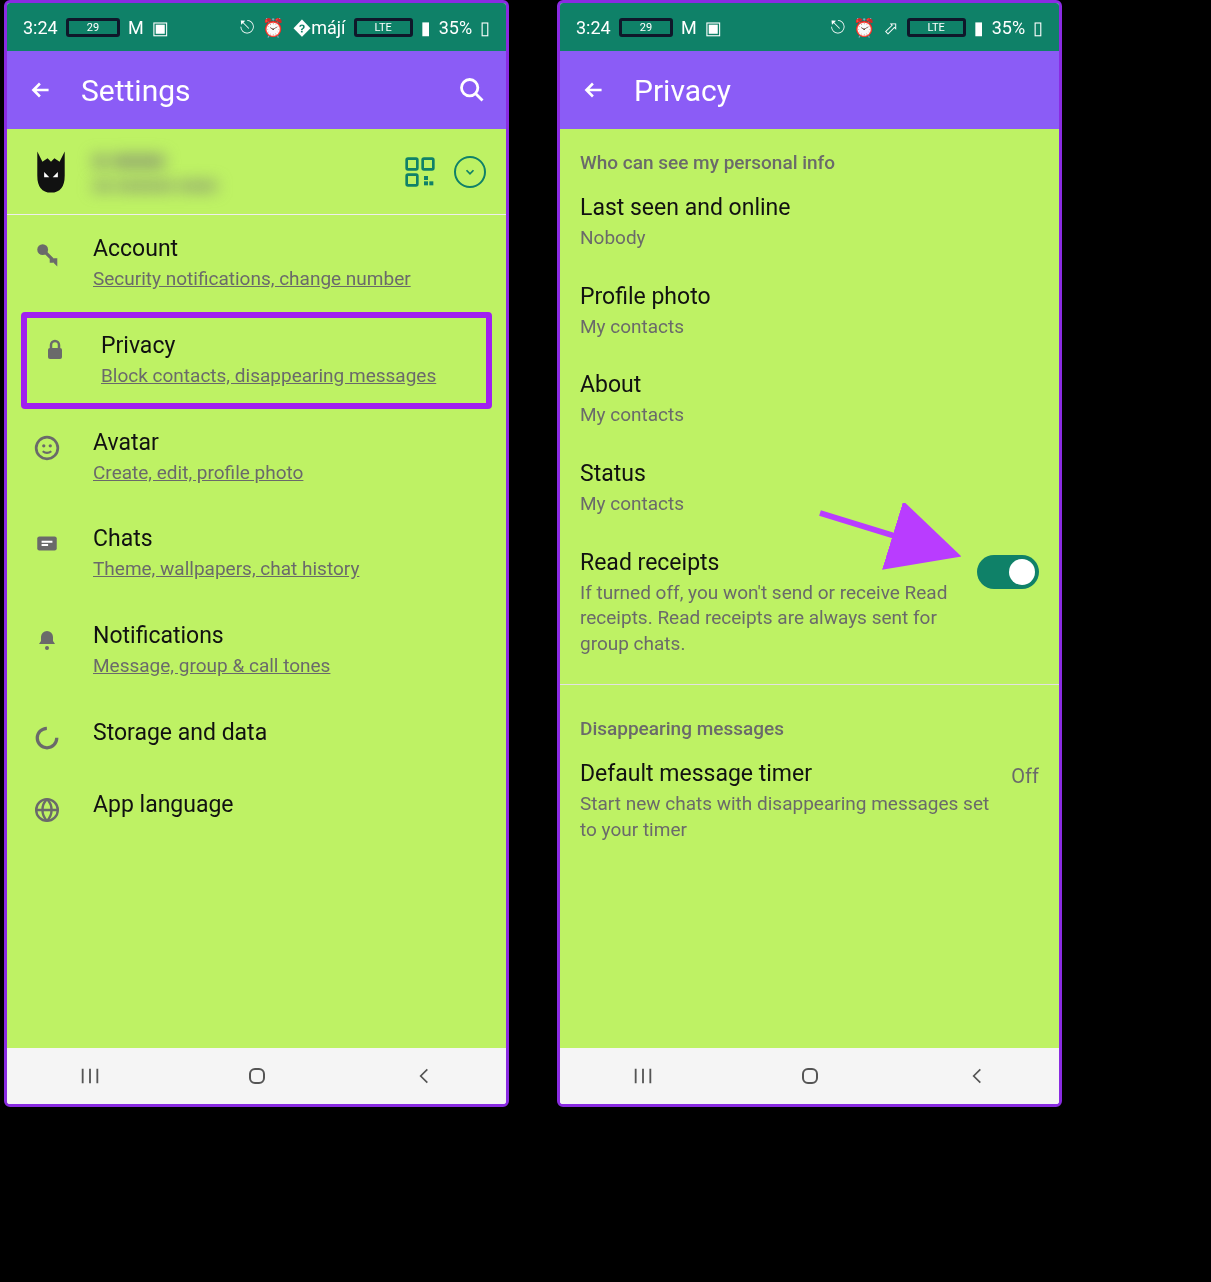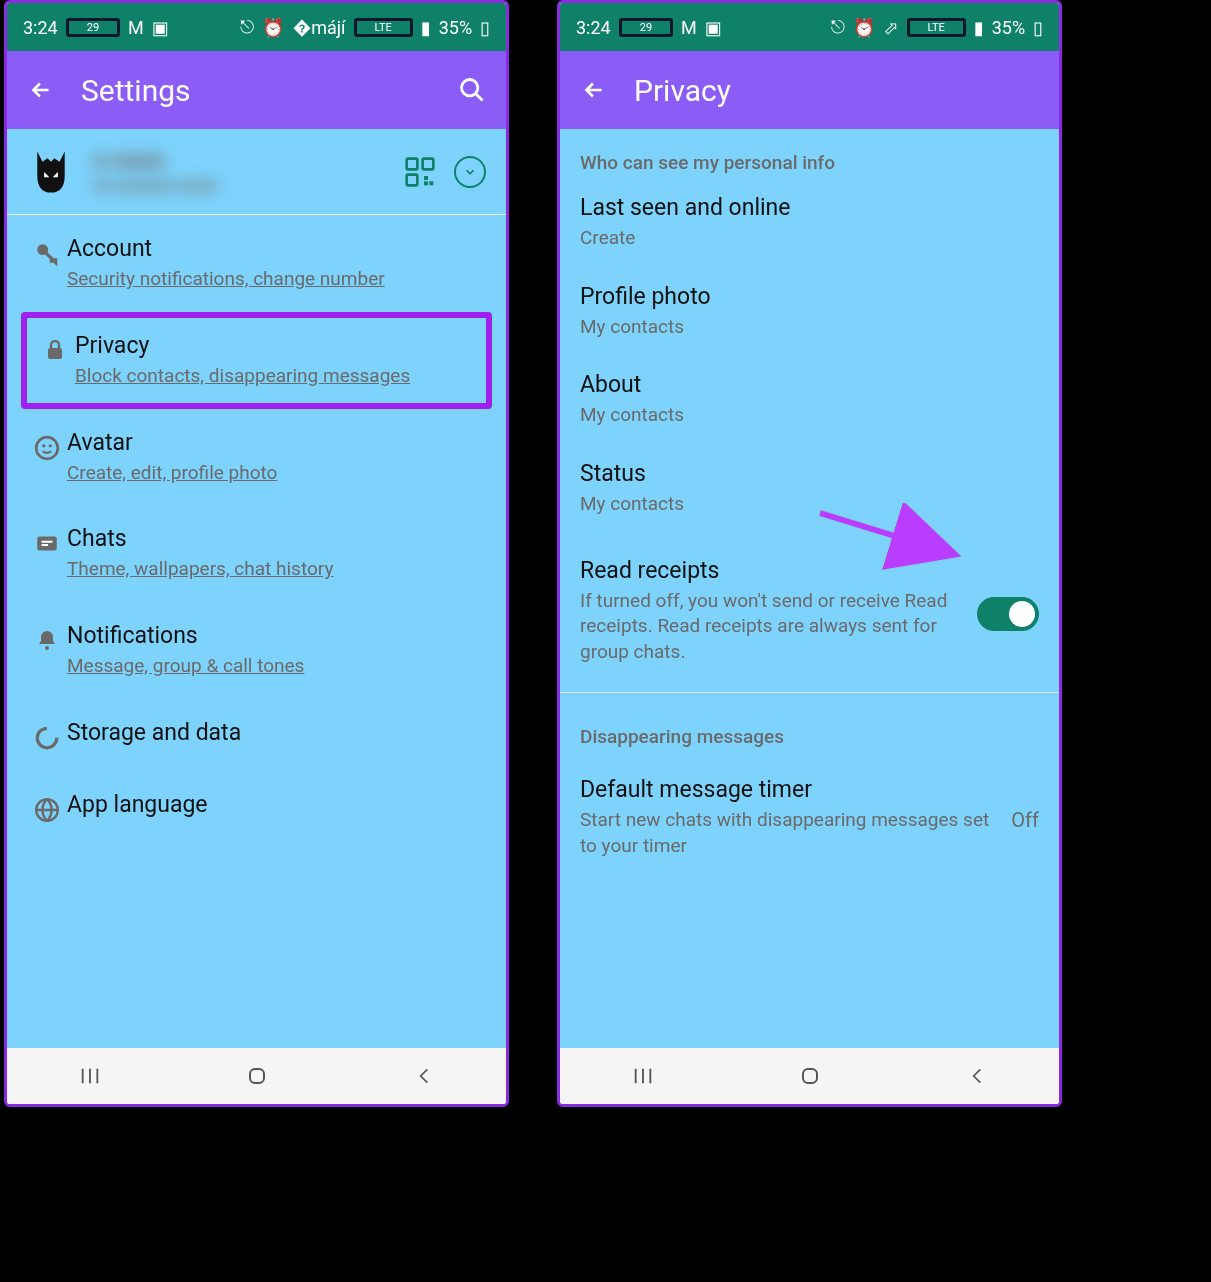--- a/index.html
+++ b/index.html
@@ -45,53 +45,53 @@
     color: #fff;
     height: 78px;
     display: flex;
     align-items: center;
     padding: 0 14px;
     gap: 20px;
   }
   .appbar .title { font-size: 30px; font-weight: 400; flex: 1; }
   .icon-btn { width: 40px; height: 40px; display:flex; align-items:center; justify-content:center; }
 
-  .content { flex: 1; overflow: hidden; background: #7dd3fc; }
+  .content { flex: 1; overflow: hidden; background: #bef264; }
 
   .profile-row {
     display: flex; align-items: center; padding: 18px 20px; gap: 18px;
     border-bottom: 1px solid #eee;
   }
   .avatar {
     width: 48px; height: 48px; display:flex; align-items:center; justify-content:center;
   }
   .profile-text { flex:1; }
   .blurred {
     filter: blur(8px); color:#777; font-size:22px; line-height:1.3;
   }
   .qr { color:#0f8168; }
   .circle-arrow {
     width:32px; height:32px; border:2px solid #0f8168; border-radius:50%;
     display:flex; align-items:center; justify-content:center; color:#0f8168;
   }
 
   .item {
-    display:flex; padding: 20px 20px; align-items:flex-start;
+    display:flex; padding: 20px 20px; gap: 26px; align-items:flex-start;
   }
   .item .icn { width: 40px; color:#6a6a6a; display:flex; justify-content:center; padding-top:6px;}
   .item .txt { flex:1; }
   .item .ttl { font-size: 23px; color:#111; margin-bottom: 4px; }
   .item .sub { font-size: 19px; color:#6a6a6a; line-height:1.35;text-decoration:underline;}
   .highlight { border: 6px solid #a020f0; margin: 0 14px; border-radius:4px; padding: 14px 8px;}
 
   .sect-head { padding: 22px 20px 6px; font-size:19px; color:#6a6a6a; font-weight:500;}
   .p-item { padding: 14px 20px 18px; }
   .p-item .ttl { font-size: 23px; color:#111; margin-bottom:4px; }
   .p-item .sub { font-size: 19px; color:#6a6a6a; line-height:1.35;}
-  .p-row { display:flex; align-items:center; gap:16px;margin-top:8px; }
+  .p-row { display:flex; align-items:flex-start; gap:16px; }
   .p-row .main { flex:1;}
   .toggle {
     width: 62px; height: 34px; background:#0f8168; border-radius:20px; position:relative; margin-top:6px;
   }
   .toggle .knob {
     width:26px; height:26px; background:#fff; border-radius:50%; position:absolute; right:4px; top:4px;
   }
   .off-val { font-size:20px; color:#6a6a6a; padding-top:4px;}
   .divider { height:1px; background:#e2e2e2; margin: 10px 0; }
 
@@ -310,21 +310,21 @@
         </svg>
     </div>
     <div class="title">Privacy</div>
   </div>
 
   <div class="content">
     <div class="sect-head">Who can see my personal info</div>
 
     <div class="p-item">
       <div class="ttl">Last seen and online</div>
-      <div class="sub">Create</div>
+      <div class="sub">Nobody</div>
     </div>
     <div class="p-item">
       <div class="ttl">Profile photo</div>
       <div class="sub">My contacts</div>
     </div>
     <div class="p-item">
       <div class="ttl">About</div>
       <div class="sub">My contacts</div>
     </div>
     <div class="p-item">

